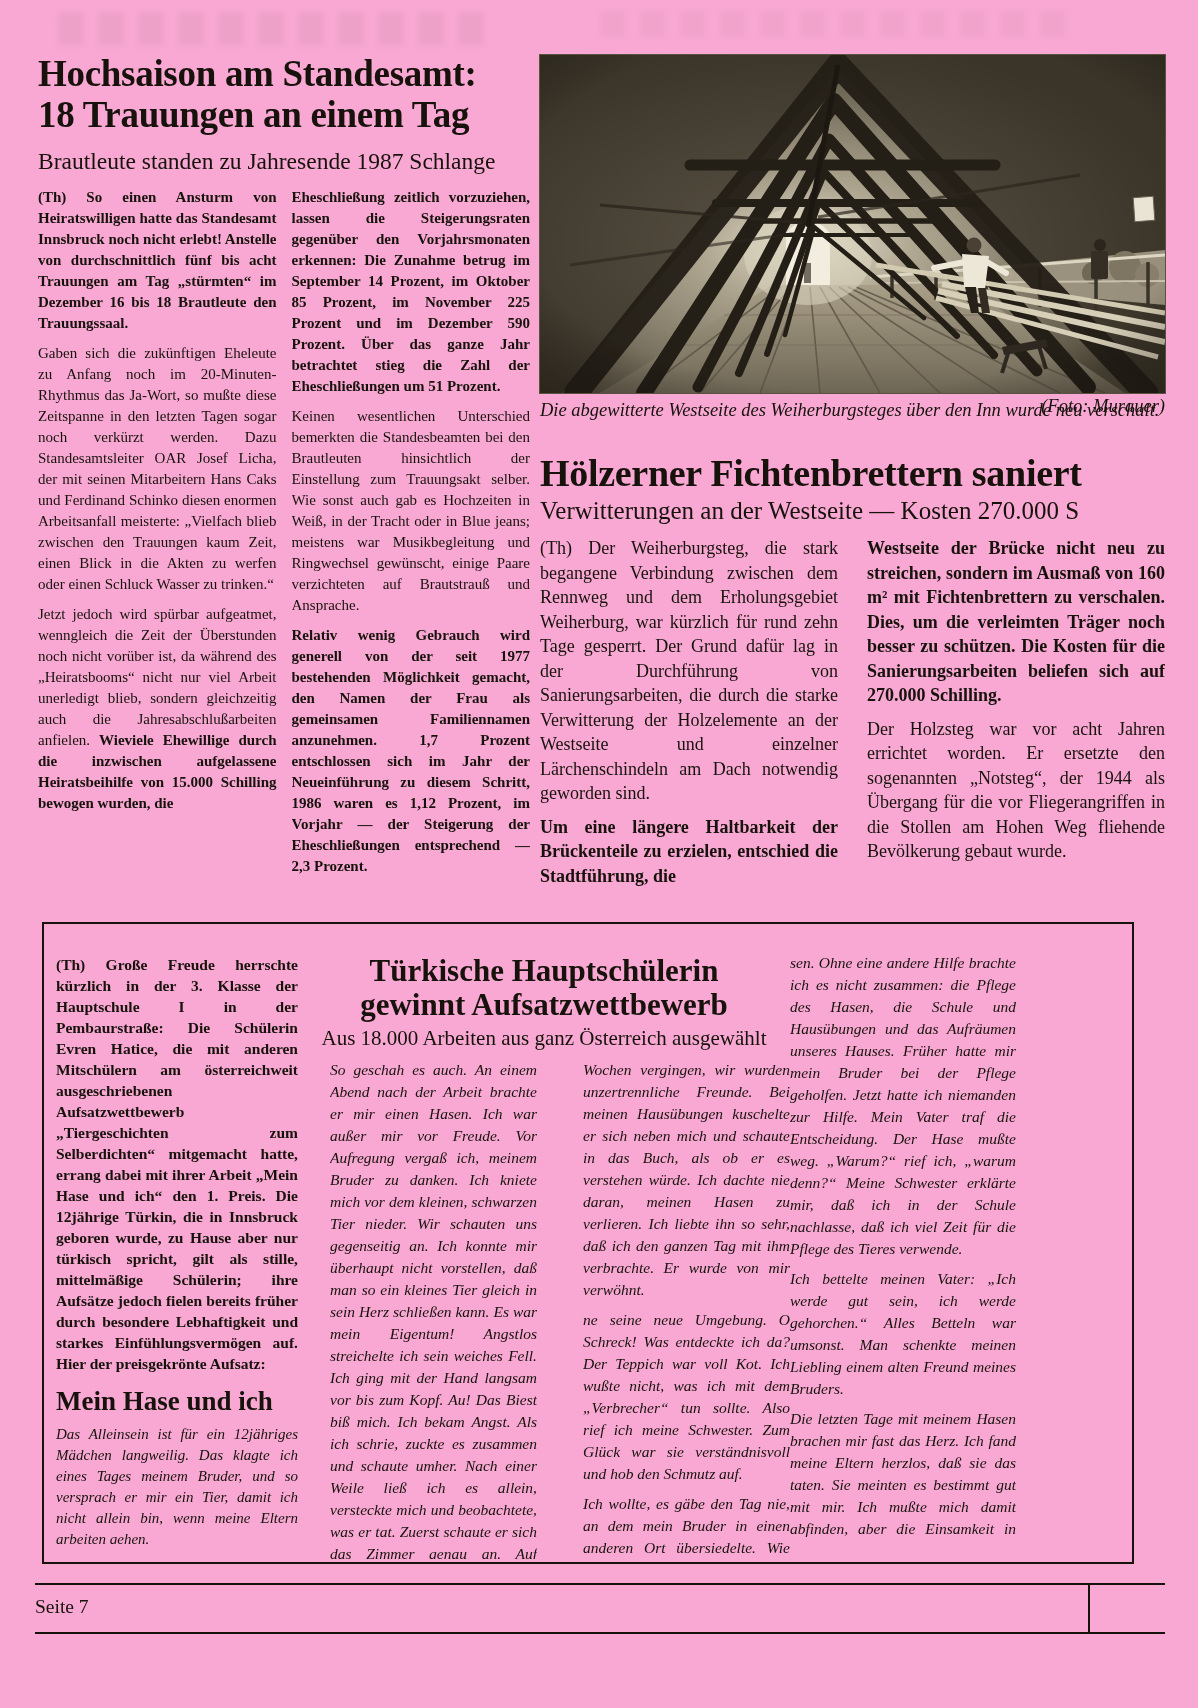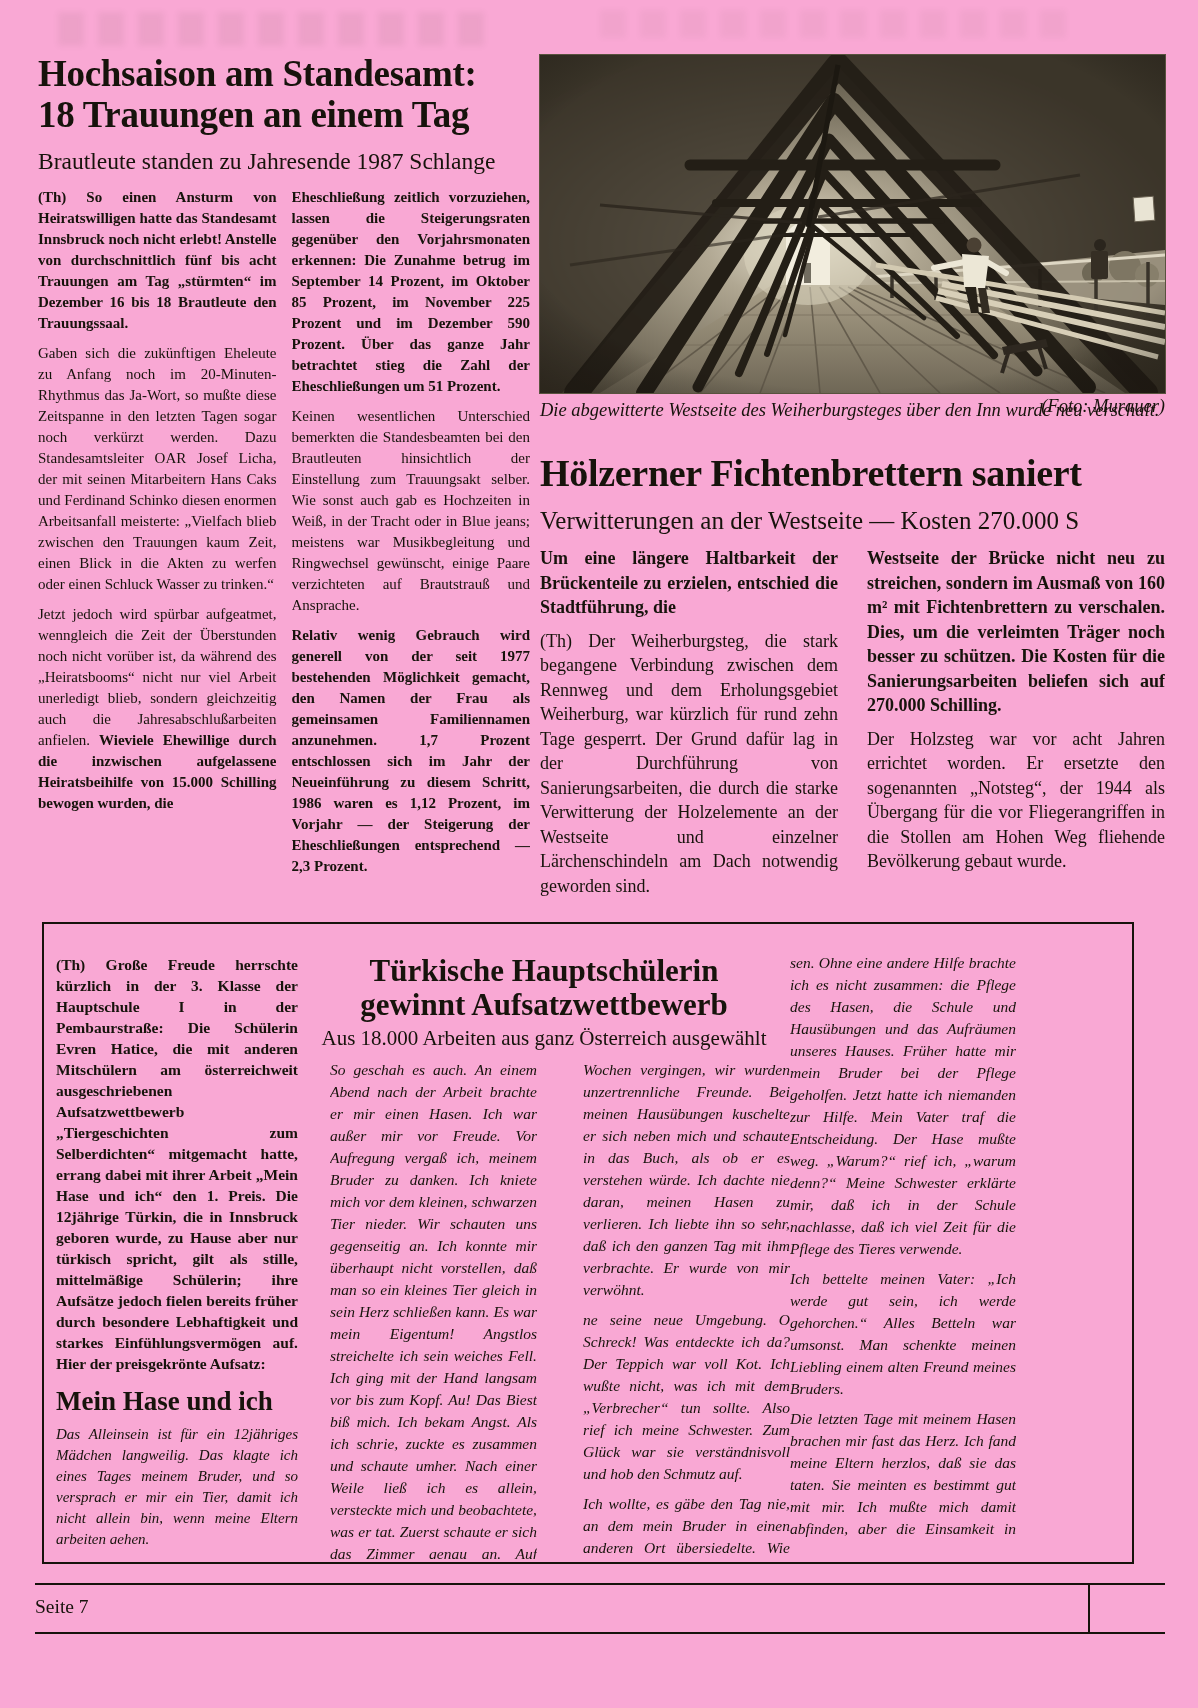--- a/index.html
+++ b/index.html
@@ -25,21 +25,21 @@
   .photo{position:absolute;left:540px;top:55px;width:625px;height:338px;background:#4d463a;
          outline:1px solid #59523f;}
   .photo svg{display:block;}
   .caption{position:absolute;left:540px;top:398px;width:625px;font-style:italic;
            font-size:18.5px;line-height:25px;}
   .credit{position:absolute;right:0;bottom:4px;font-style:italic;margin-top:44px;}
 
   
   .art2{position:absolute;left:540px;top:452px;width:625px;}
   .h2{font-size:38px;line-height:42px;font-weight:bold;letter-spacing:-.3px;margin:0;white-space:nowrap;}
-  .sub2{font-size:25px;line-height:30px;margin-top:12px;white-space:nowrap;}
+  .sub2{font-size:25px;line-height:30px;margin-top:2px;white-space:nowrap;}
   .a2cols{display:flex;gap:29px;margin-top:10px;}
   .a2col{width:298px;height:384px;overflow:hidden;font-size:18px;line-height:24.5px;}
 
   
   .box{position:absolute;left:42px;top:922px;width:1092px;height:642px;box-sizing:border-box;
        border:2.5px solid #17130c;display:flex;padding:28px 12px;}
   .bc1{width:242px;height:592px;overflow:hidden;}
   .bc1 .intro{font-size:15.5px;line-height:21px;text-align:justify;margin:2px 0 0 0;}
   .h3{font-size:27px;line-height:30px;font-weight:bold;margin:12px 0 8px 0;}
   .lead{font-style:italic;font-size:15px;line-height:21px;text-align:justify;margin:0;}
@@ -179,22 +179,22 @@
   <div class="caption">
     <span>Die abgewitterte Westseite des Weiherburgsteges über den Inn wurde neu verschalt.</span>
     <span class="credit">(Foto: Murauer)</span>
   </div>
 
   <section class="art2">
     <h2 class="h2">Hölzerner Fichtenbrettern saniert</h2>
     <div class="sub2">Verwitterungen an der Westseite — Kosten 270.000 S</div>
     <div class="a2cols">
       <div class="a2col">
+        <p class="j">(Th) Der Weiherburgsteg, die stark begangene Verbindung zwischen dem Rennweg und dem Erholungsgebiet Weiherburg, war kürzlich für rund zehn Tage gesperrt. Der Grund dafür lag in der Durchführung von Sanierungsarbeiten, die durch die starke Verwitterung der Holzelemente an der Westseite und einzelner Lärchenschindeln am Dach notwendig geworden sind.</p>
         <p class="j b">Um eine längere Haltbarkeit der Brückenteile zu erzielen, entschied die Stadtführung, die</p>
-        <p class="j">(Th) Der Weiherburgsteg, die stark begangene Verbindung zwischen dem Rennweg und dem Erholungsgebiet Weiherburg, war kürzlich für rund zehn Tage gesperrt. Der Grund dafür lag in der Durchführung von Sanierungsarbeiten, die durch die starke Verwitterung der Holzelemente an der Westseite und einzelner Lärchenschindeln am Dach notwendig geworden sind.</p>
       </div>
       <div class="a2col">
         <p class="j b">Westseite der Brücke nicht neu zu streichen, sondern im Ausmaß von 160 m² mit Fichtenbrettern zu verschalen. Dies, um die verleimten Träger noch besser zu schützen. Die Kosten für die Sanierungsarbeiten beliefen sich auf 270.000 Schilling.</p>
         <p class="j">Der Holzsteg war vor acht Jahren errichtet worden. Er ersetzte den sogenannten „Notsteg“, der 1944 als Übergang für die vor Fliegerangriffen in die Stollen am Hohen Weg fliehende Bevölkerung gebaut wurde.</p>
       </div>
     </div>
   </section>
 
   <section class="box">
     <div class="bc1">

